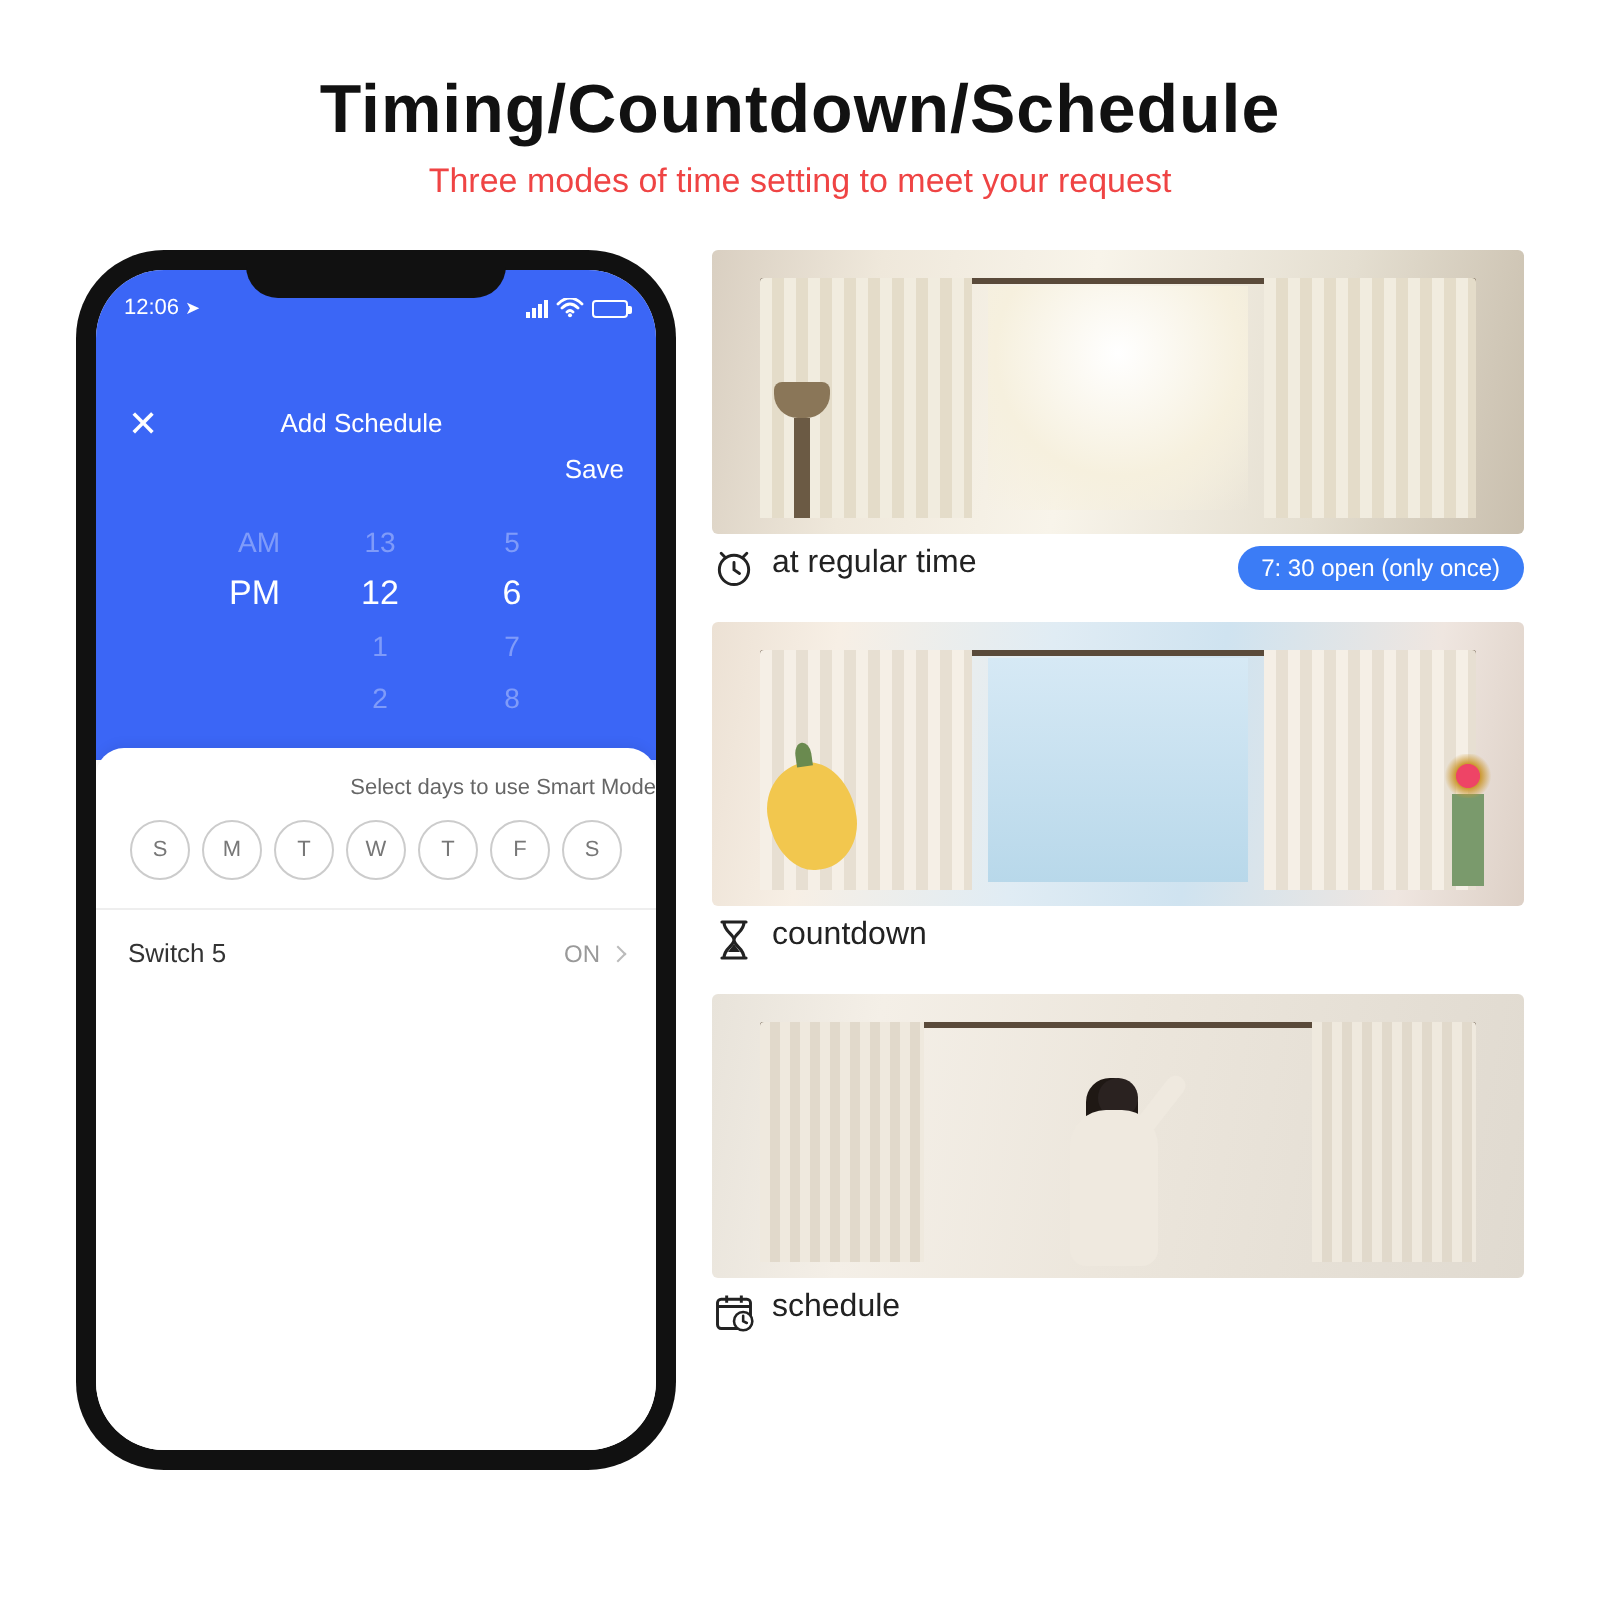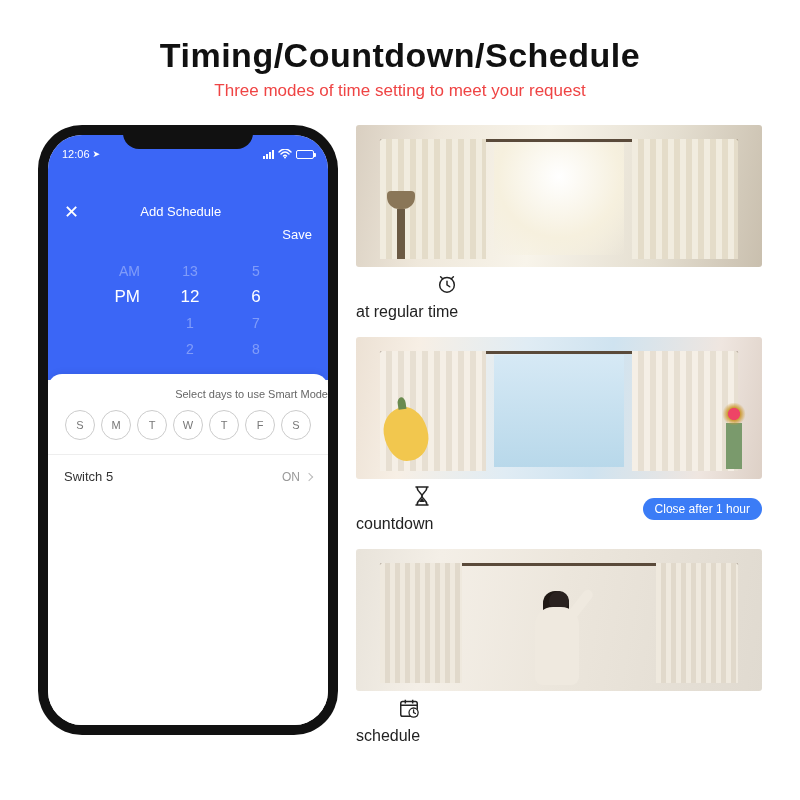--- a/index.html
+++ b/index.html
@@ -107,21 +107,21 @@
 
   .photo3 { background: linear-gradient(100deg,#e8e3da 0%, #f4efe7 20%, #ece6dc 50%, #e0dad0 100%);}
   .photo3 .curtain{width:20%;background:repeating-linear-gradient(90deg,#efe9de 0 5px,#e1d9cb 5px 10px);}
   .person{position:absolute;left:42%;bottom:6px;width:60px;height:120px;}
   .robe{position:absolute;bottom:0;left:8px;width:44px;height:78px;background:#efe9df;border-radius:18px 18px 8px 8px;}
   .head{position:absolute;bottom:74px;left:22px;width:20px;height:20px;border-radius:50%;background:#2a2220;}
   .arm{position:absolute;bottom:56px;left:38px;width:42px;height:10px;background:#efe9df;border-radius:6px;transform-origin:left center;transform:rotate(-52deg);}
   .hair{position:absolute;bottom:64px;left:16px;width:26px;height:30px;background:#1f1814;border-radius:12px 12px 6px 6px;}
 
   .caption-row { display:flex; justify-content:space-between; align-items:center; margin-top:6px;}
-  .cap-left { display:flex; align-items:flex-end; gap:8px;flex-direction:column;}
+  .cap-left { display:flex; align-items:flex-start; gap:8px;}
   .cap-icon { width:22px; height:22px; display:flex; align-items:center; justify-content:center;}
   .cap-label { font-size:16px; color:#222; }
   .pill { background:#3b7cf6; color:#fff; font-size:12px; padding:4px 12px; border-radius:999px; white-space:nowrap;}
 
   svg { display:block; }
 </style>
 </head>
 <body>
 
 <div class="canvas">
@@ -216,20 +216,21 @@
           <div class="cap-left">
             <span class="cap-icon">
               <svg width="22" height="22" viewBox="0 0 24 24">
                   <circle cx="12" cy="13" r="8" stroke="#222" stroke-width="1.6" fill="none"></circle>
                   <path d="M12 9v4l3 2" stroke="#222" stroke-width="1.6" fill="none" stroke-linecap="round"></path>
                   <path d="M5 4l2 2M19 4l-2 2" stroke="#222" stroke-width="1.6" stroke-linecap="round"></path>
                 </svg>
             </span>
             <span class="cap-label">at regular time</span>
           </div>
+          <span class="pill">7: 30 open (only once)</span>
         </div>
       </div>
 
       <div class="feature">
         <div class="photo photo2">
           <div class="curtain-rail"></div>
           <div class="window-glow"></div>
           <div class="curtain left"></div>
             <div class="curtain right"></div>
           <div class="lemon"></div>
@@ -238,21 +239,20 @@
         <div class="caption-row">
           <div class="cap-left">
             <span class="cap-icon">
               <svg width="20" height="22" viewBox="0 0 20 22">
                   <path d="M4 2h12M4 20h12M5 2c0 5 5 6 5 9s-5 4-5 9M15 2c0 5-5 6-5 9s5 4 5 9" stroke="#222" stroke-width="1.6" fill="none" stroke-linecap="round"></path>
                   <path d="M7 17h6l-3-4z" fill="#222"></path>
                 </svg>
             </span>
             <span class="cap-label">countdown</span>
           </div>
-          <span class="pill">Close after 1 hour</span>
         </div>
       </div>
 
       <div class="feature">
         <div class="photo photo3">
           <div class="curtain-rail"></div>
           <div class="curtain left"></div>
             <div class="curtain right"></div>
           <div class="person">
               <div class="hair"></div>

